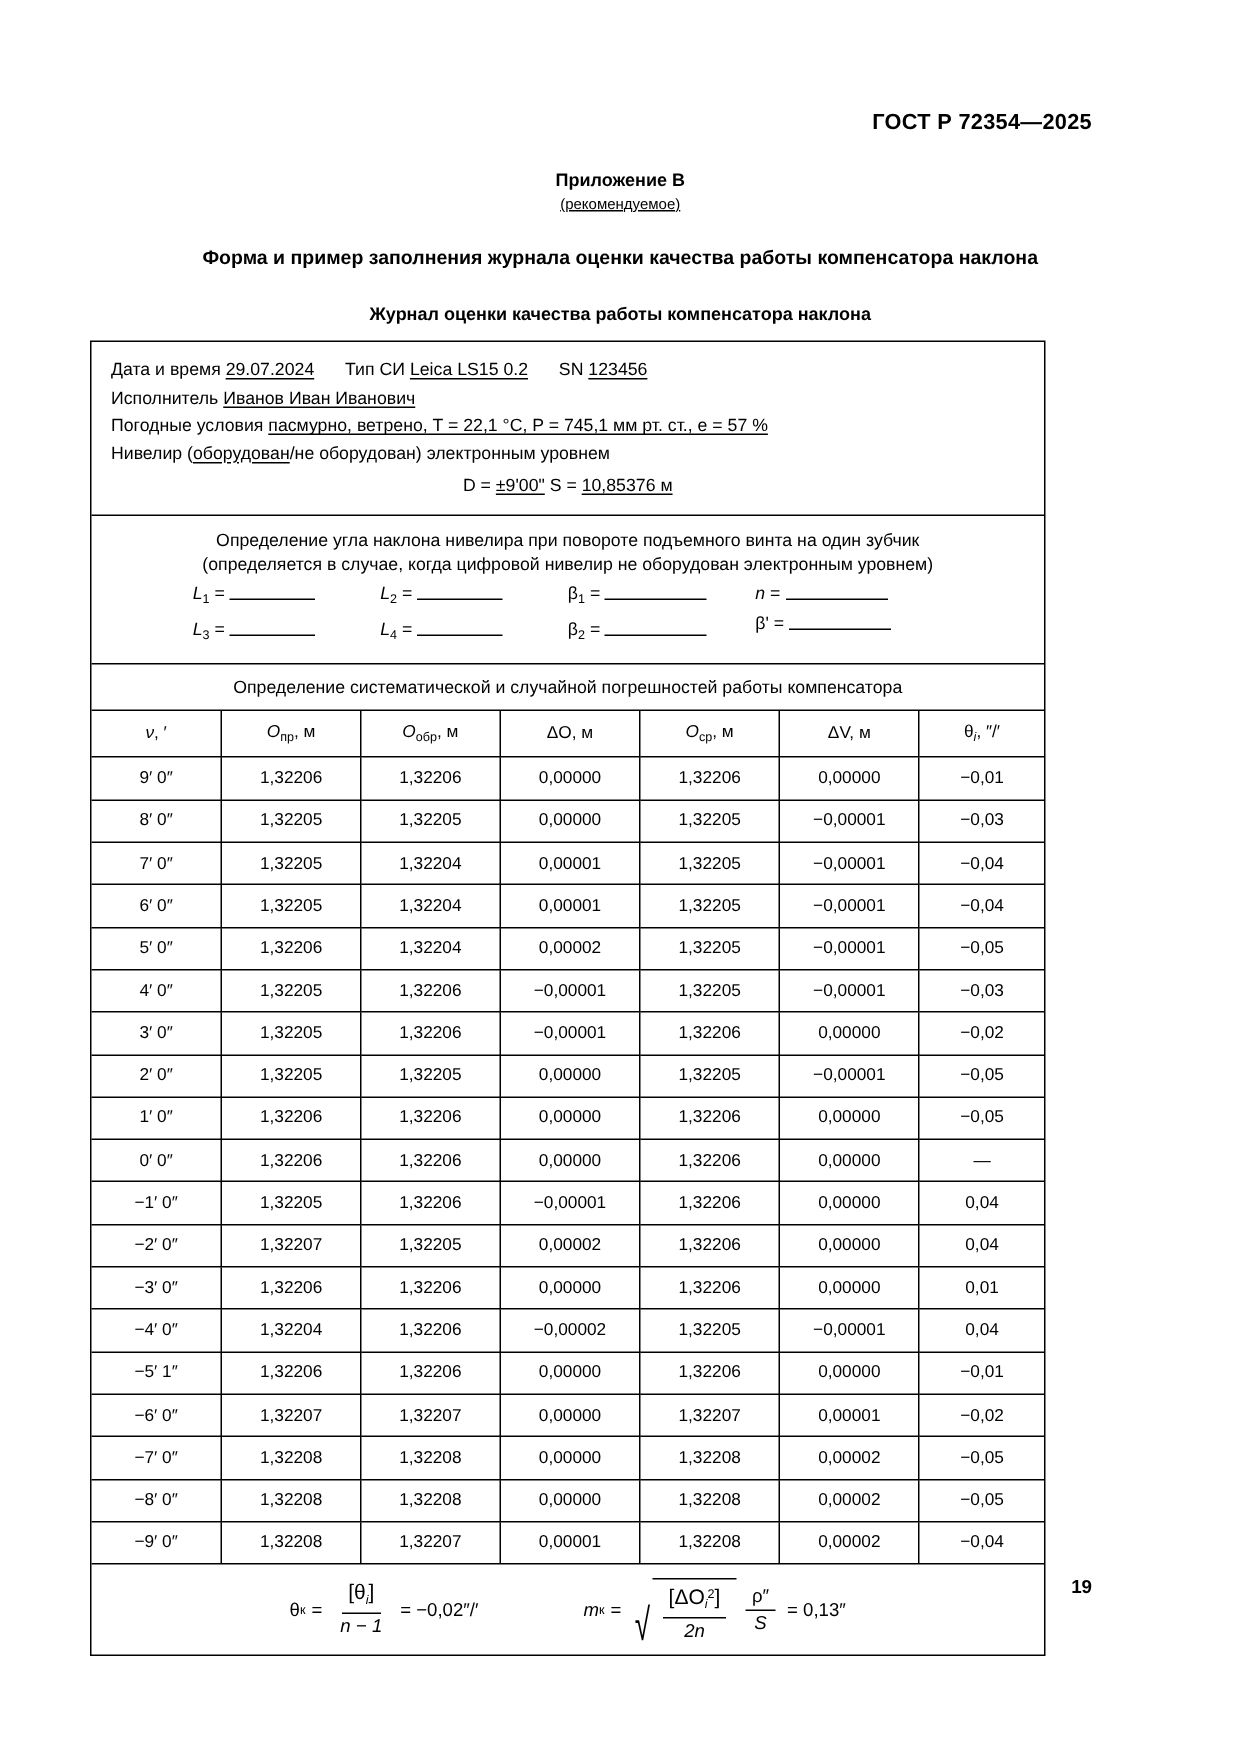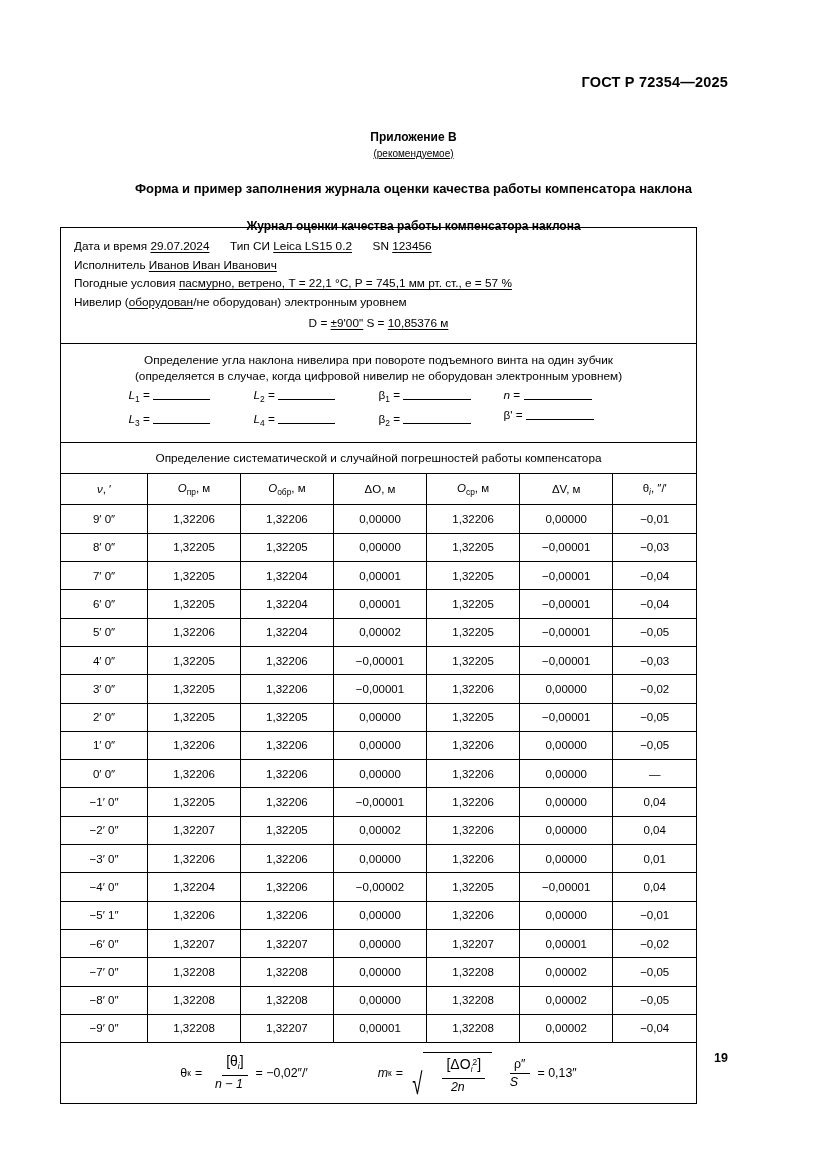--- a/index.html
+++ b/index.html
@@ -32,21 +32,20 @@
     white-space: nowrap;
   }
 
   
   .title-block {
     position: absolute;
     top: 112px;
     left: 60px;
     width: 707px;
     text-align: center;
-    margin-top: 17px;
   }
   .annex-line {
     font-size: 12px;
     font-weight: bold;
     line-height: 16.5px;
   }
   .annex-sub {
     font-size: 10px;
     line-height: 16.5px;
     text-decoration: underline;
@@ -197,21 +196,20 @@
     display: inline-flex;
     flex-direction: column;
     align-items: center;
     vertical-align: middle;
     margin: 0 4px;
   }
   .frac .num {
     border-bottom: 1.2px solid #000;
     padding: 0 4px 1px 4px;
     line-height: 15px;
-    margin-left: 12px;
   }
   .frac .den {
     padding: 1px 4px 0 4px;
     line-height: 15px;
   }
   .sqrt-wrap {
     display: inline-flex;
     align-items: stretch;
     margin: 0 2px;
   }

